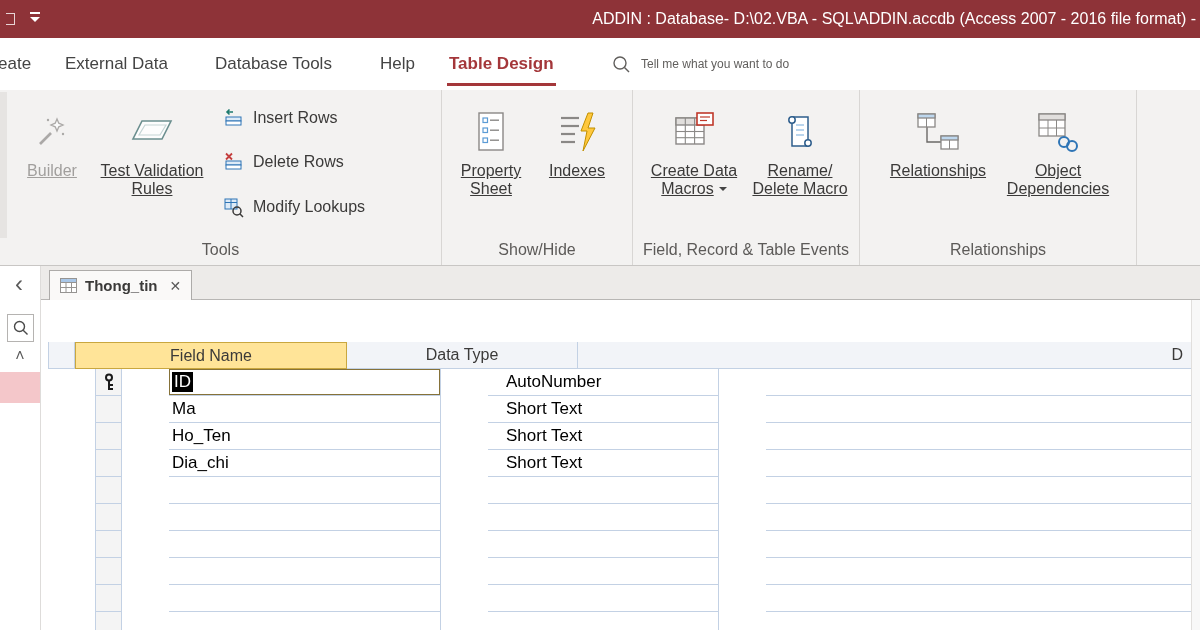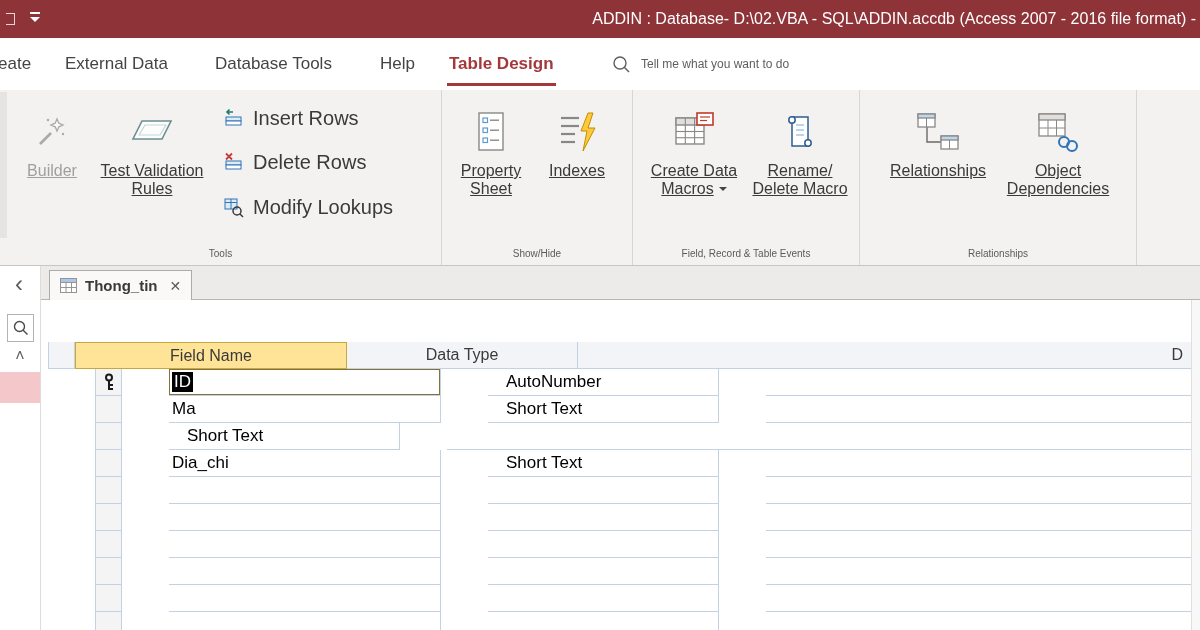--- a/index.html
+++ b/index.html
@@ -20,27 +20,27 @@
   .menu-item { position:absolute; top:0; height:52px; line-height:52px; font-size:17px; color:#444; white-space:nowrap; cursor:default; }
   .menu-item.active { color:#A4373A; font-weight:bold; }
   .menu-item.active::after { content:""; position:absolute; left:-2px; right:-2px; bottom:4px; height:3px; background:#A4373A; }
   .tellme-icon { position:absolute; left:612px; top:17px; }
   .tellme-text { position:absolute; left:641px; top:0; height:52px; line-height:52px; font-size:12px; color:#605E5C; }
 
   
   .ribbon { position:absolute; left:0; top:90px; width:1200px; height:176px; background:#F3F2F1; border-bottom:1px solid #C8C6C4; }
   .ribbon-edge { position:absolute; left:0; top:2px; width:7px; height:146px; background:#E6E4E2; }
   .rgroup { position:absolute; top:0; height:175px; border-right:1px solid #D8D6D4; }
-  .rgroup-label { position:absolute; bottom:6px; left:0; right:0; text-align:center; font-size:10px; color:#5C5A58; white-space:nowrap; }
+  .rgroup-label { position:absolute; bottom:6px; left:0; right:0; text-align:center; font-size:16px; color:#5C5A58; white-space:nowrap; }
   .bigbtn { position:absolute; top:4px; height:164px; padding-top:14px; display:flex; flex-direction:column; align-items:center; text-align:center; font-size:16px; color:#3B3A39; cursor:default;text-decoration:underline; }
   .bigbtn .icon { height:48px; display:flex; align-items:center; justify-content:center; margin-bottom:6px; }
   .bigbtn .lbl { line-height:18px; white-space:nowrap; display:flex; align-items:center; justify-content:center; }
   .bigbtn.disabled { color:#A19F9D; }
   .caret { display:inline-block; width:0; height:0; border-left:4px solid transparent; border-right:4px solid transparent; border-top:4px solid #444; margin-left:5px; }
-  .smallbtn { position:absolute; left:222px; height:28px; display:flex; align-items:center; font-size:20px; color:#3B3A39; white-space:nowrap; cursor:default; }
+  .smallbtn { position:absolute; left:222px; height:28px; display:flex; align-items:center; font-size:16px; color:#3B3A39; white-space:nowrap; cursor:default; }
   .smallbtn .sicon { width:22px; height:20px; margin-right:9px; display:flex; align-items:center; justify-content:center; }
 
   
   .workspace { position:absolute; left:0; top:266px; width:1200px; height:364px; background:#FFFFFF; }
 
   
   .navstrip { position:absolute; left:0; top:0; width:41px; height:364px; background:#FFFFFF; border-right:1px solid #DEDCDA; }
   .nav-collapse { position:absolute; left:6px; top:6px; width:26px; height:26px; font-size:24px; line-height:24px; text-align:center; color:#5A5A5A; cursor:default; }
   .nav-search { position:absolute; left:7px; top:48px; width:27px; height:28px; border:1px solid #B5B3B1; background:#FFF; display:flex; align-items:center; justify-content:center; cursor:default; }
   .nav-up { position:absolute; left:8px; top:82px; width:24px; height:18px; font-size:16px; line-height:16px; text-align:center; color:#5A5A5A; cursor:default; }
@@ -320,20 +320,21 @@
 
       <div class="grow">
         <div class="gc rsel"></div>
         <div class="gc field">Ma</div>
         <div class="gc type">Short Text</div>
         <div class="gc desc"></div>
       </div>
 
       <div class="grow">
         <div class="gc rsel"></div>
+        <div class="gc field">Ho_Ten</div>
         <div class="gc type">Short Text</div>
         <div class="gc desc"></div>
       </div>
 
       <div class="grow">
         <div class="gc rsel"></div>
         <div class="gc field">Dia_chi</div>
         <div class="gc type">Short Text</div>
         <div class="gc desc"></div>
       </div>

